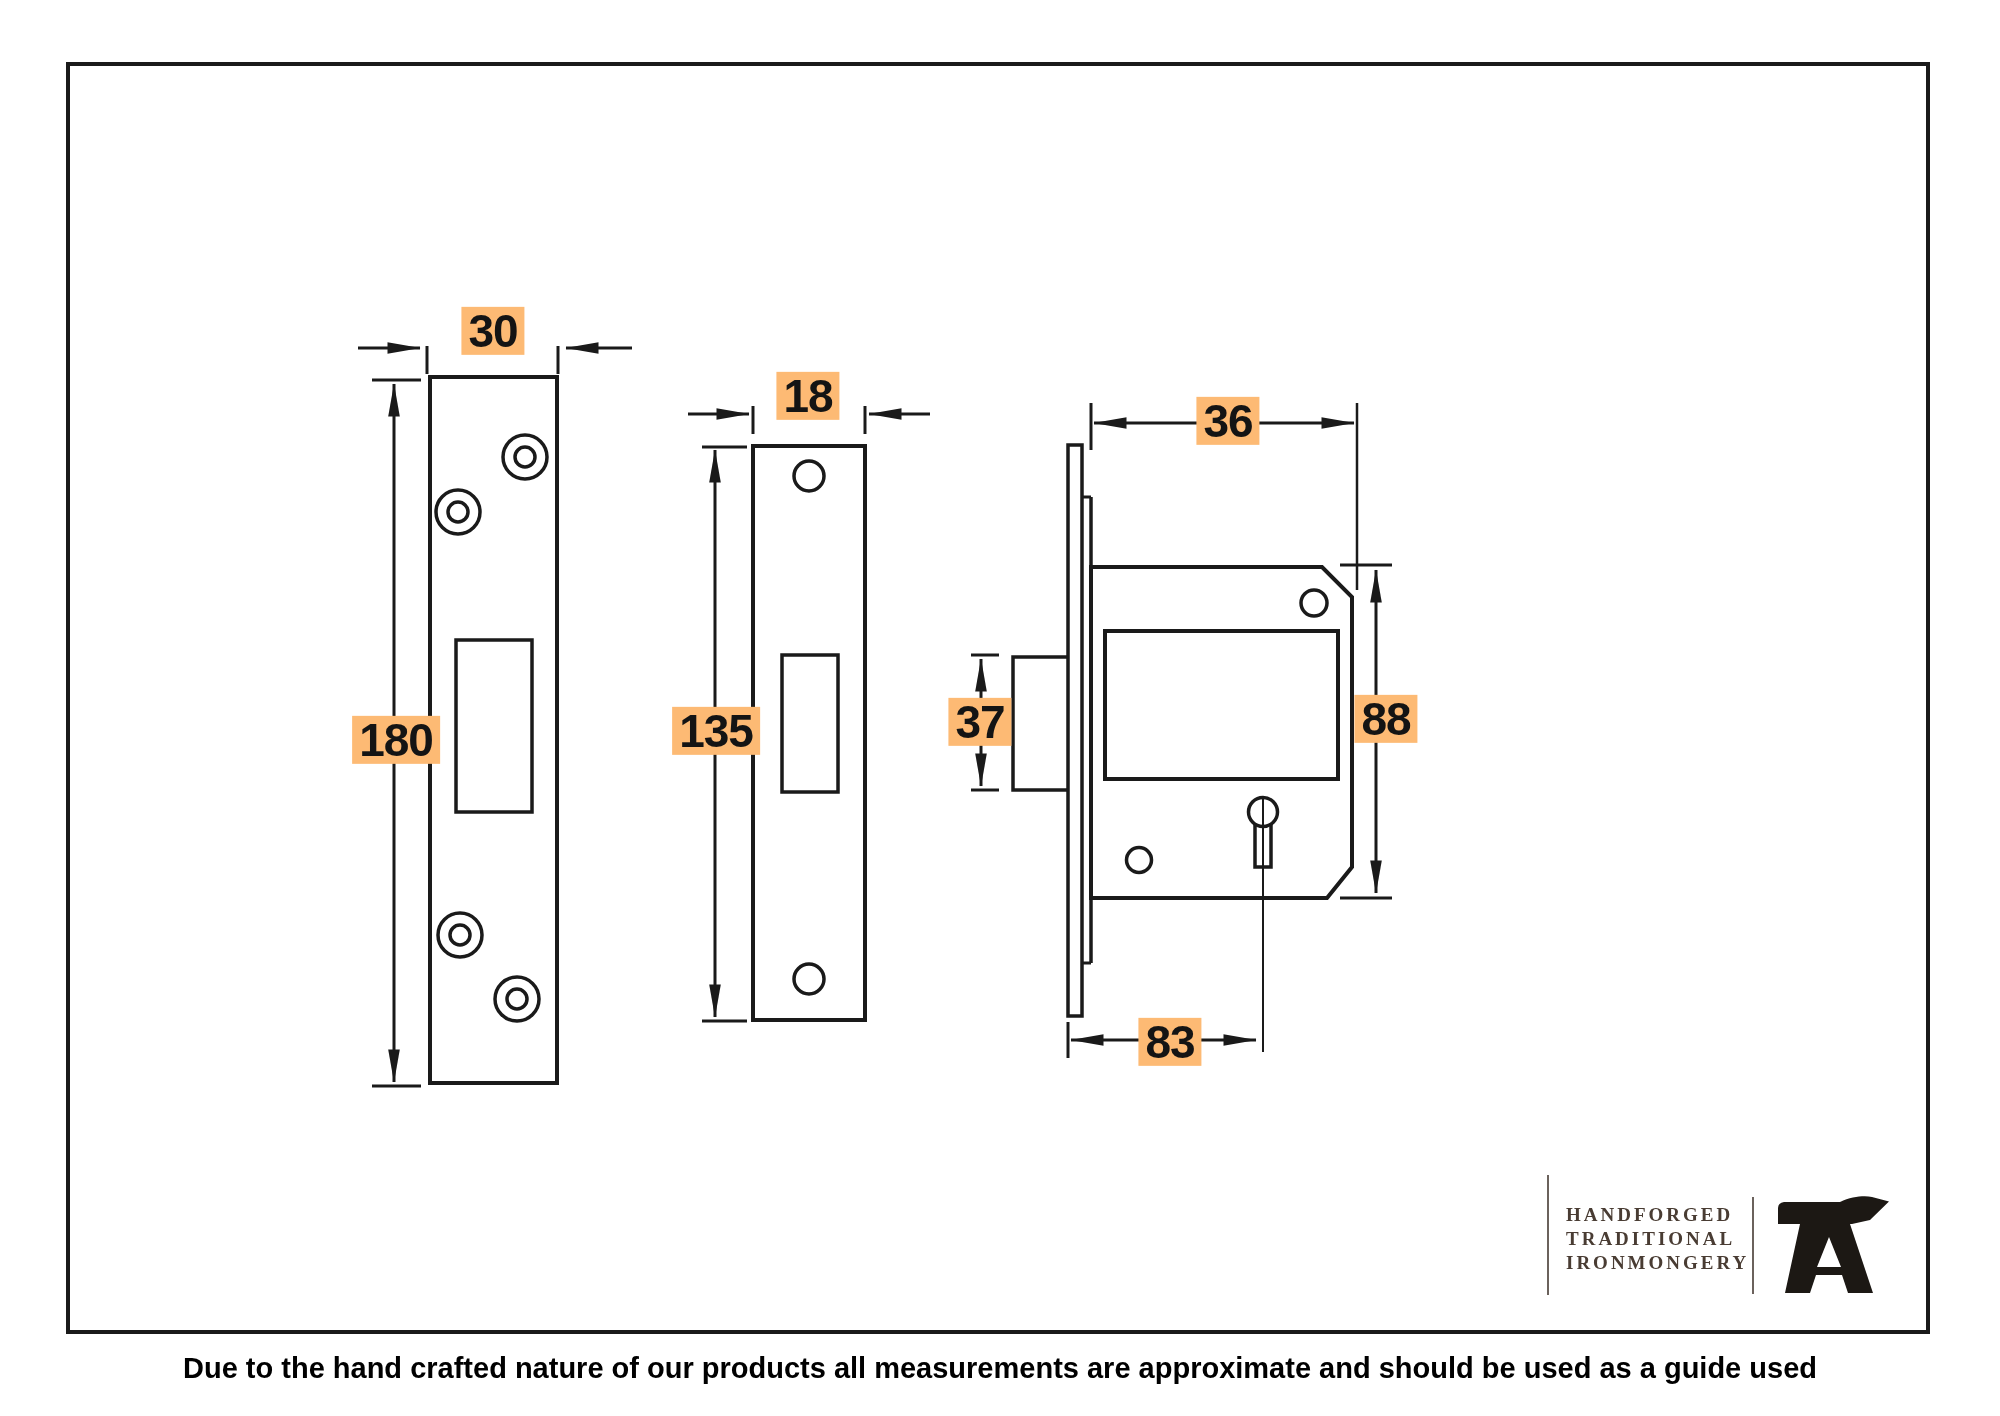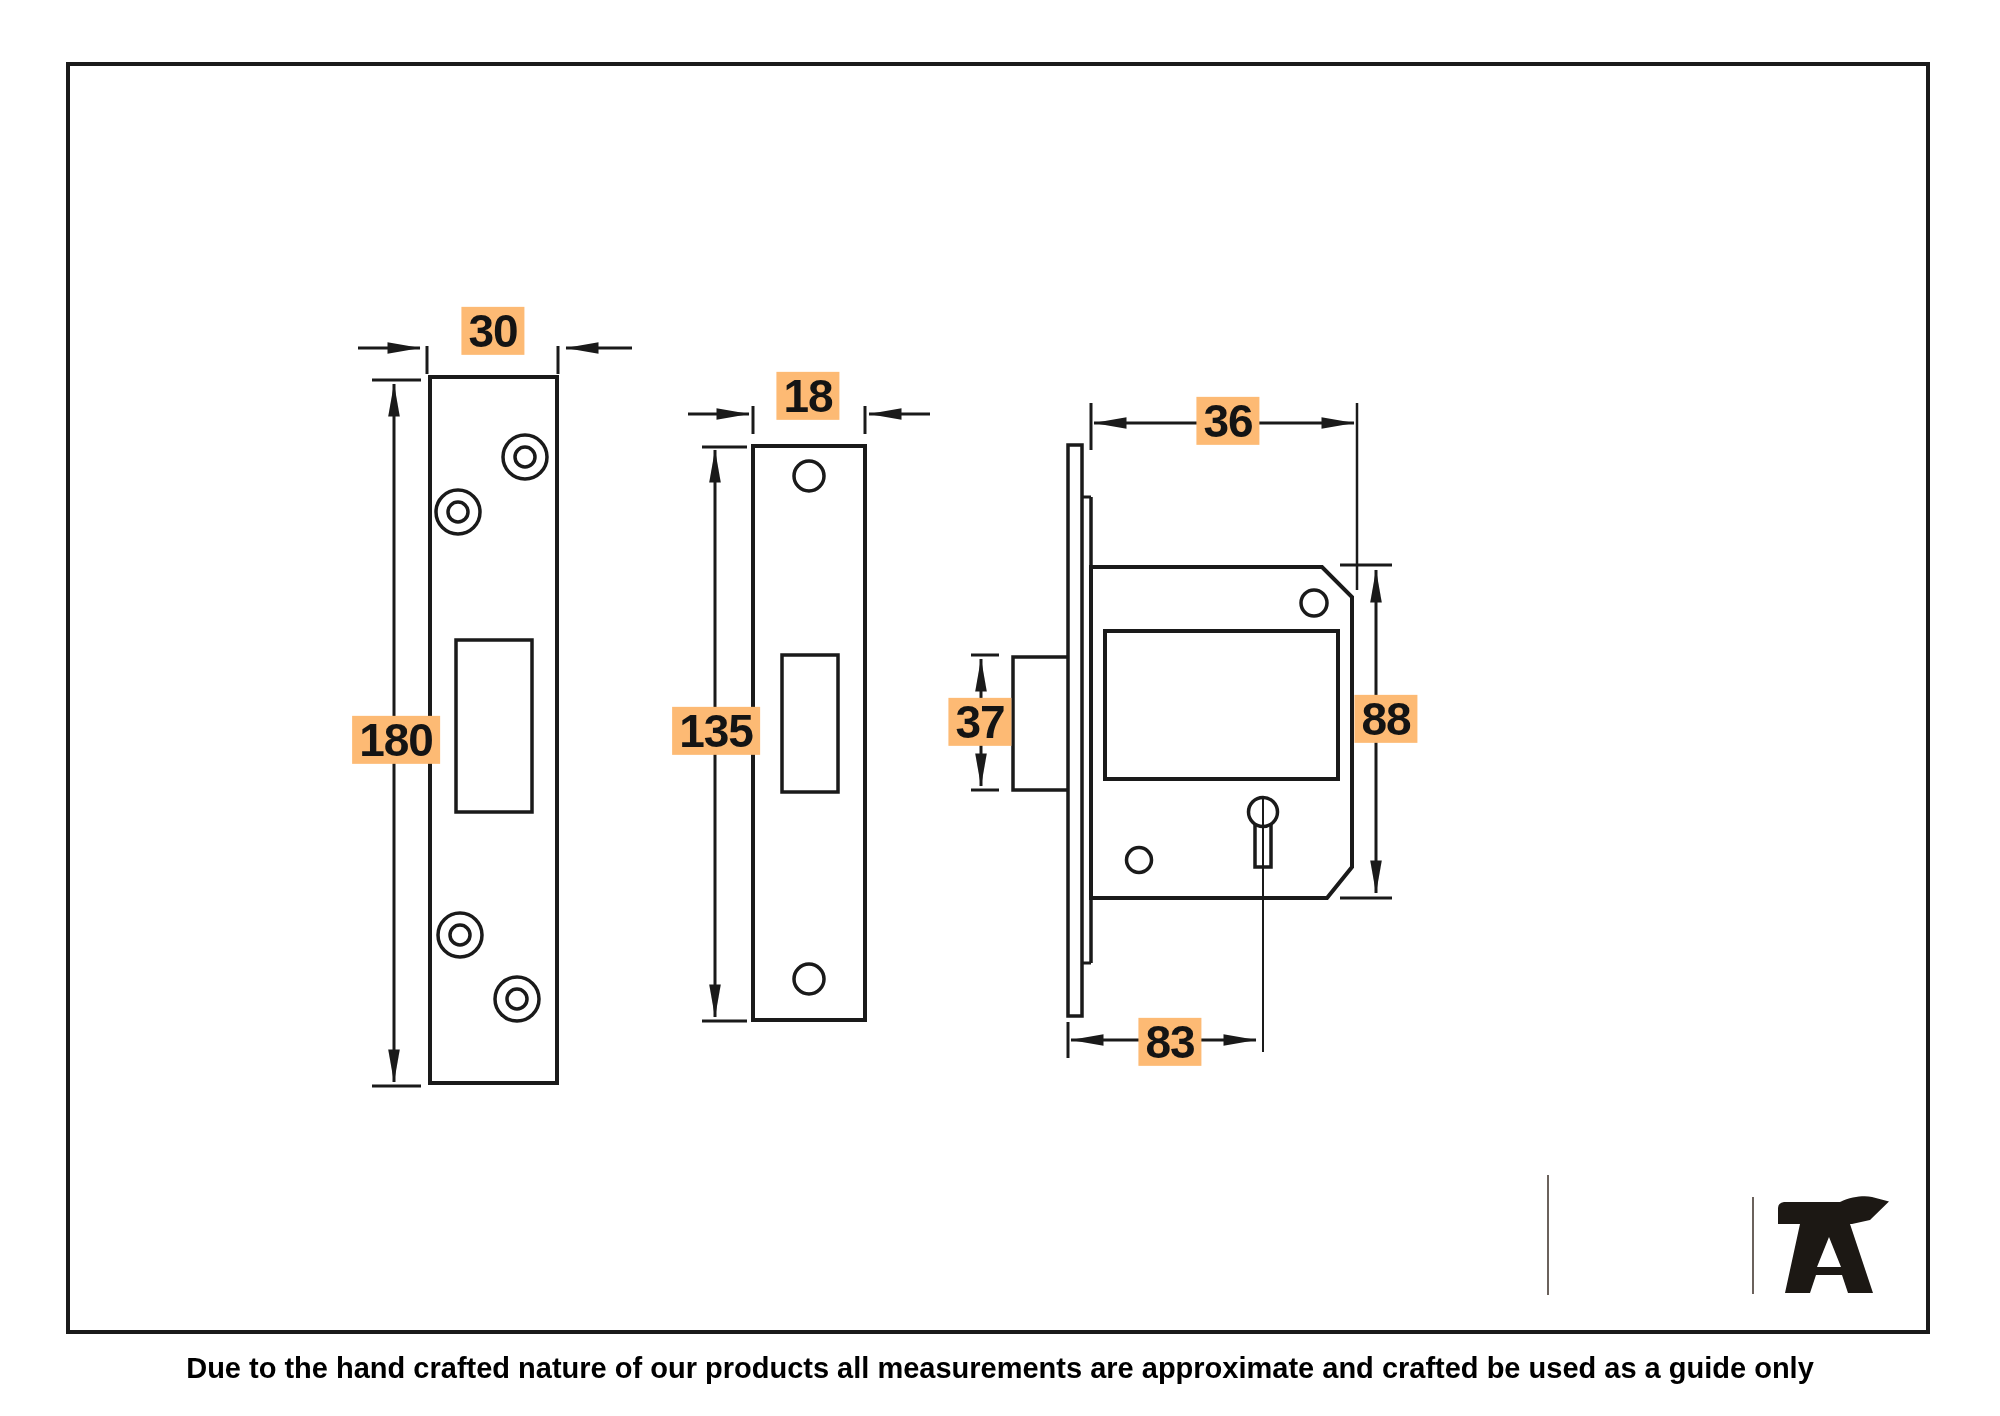--- a/index.html
+++ b/index.html
@@ -167,21 +167,26 @@
   <div class="dim" style="left:493px;top:331px">30</div>
   <div class="dim" style="left:396px;top:740px">180</div>
   <div class="dim" style="left:808px;top:396px">18</div>
   <div class="dim" style="left:716px;top:731px">135</div>
   <div class="dim" style="left:1228px;top:421px">36</div>
   <div class="dim" style="left:1386px;top:719px">88</div>
   <div class="dim" style="left:980px;top:722px">37</div>
   <div class="dim" style="left:1170px;top:1042px">83</div>
 
   <div class="logo-rule" style="left:1547px;top:1175px;height:120px"></div>
+  <div class="logo-text">
+    <div>HANDFORGED</div>
+    <div>TRADITIONAL</div>
+    <div>IRONMONGERY</div>
+  </div>
   <div class="logo-rule" style="left:1752px;top:1197px;height:97px"></div>
   <svg class="anvil" viewBox="0 0 126 102">
     <path d="M12,30 L12,14 Q12,9 18,8 L74,8 C86,2.5 98,1.5 106,3 L123,7.5 L104,26 L86,30 Z" fill="#1c1814"></path>
     <path d="M34,30 L84,30 L107,99 L19,99 Z M63,43 L51,73 L75,73 Z M50,81 L76,81 L82,99 L44,99 Z" fill="#1c1814" fill-rule="evenodd"></path>
   </svg>
 
-  <div class="disclaimer">Due to the hand crafted nature of our products all measurements are approximate and crafted be used as a guide only</div>
+  <div class="disclaimer">Due to the hand crafted nature of our products all measurements are approximate and should be used as a guide used</div>
 
 </div>
 
 </body></html>

